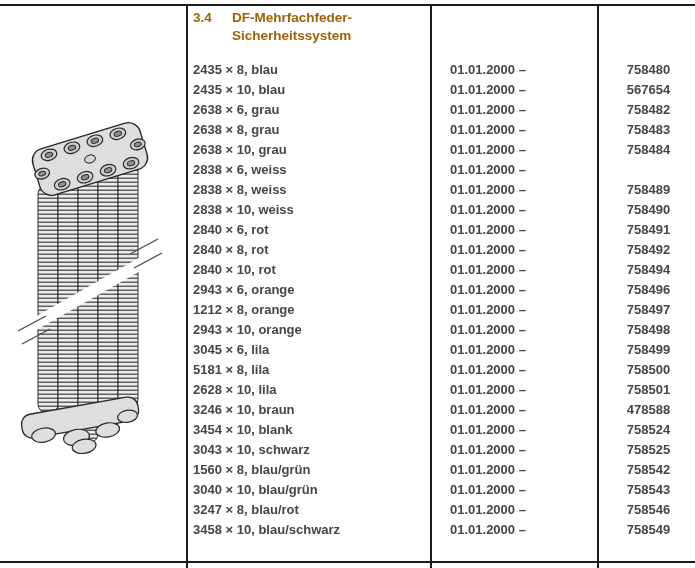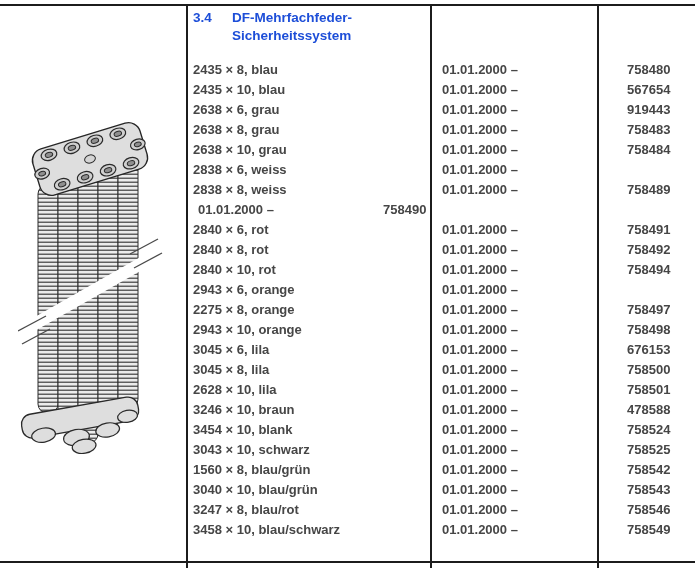--- a/index.html
+++ b/index.html
@@ -15,30 +15,30 @@
   .rule-top{left:0;top:4px;width:695px;height:1.5px;}
   .rule-bottom{left:0;top:561px;width:695px;height:2px;}
   .vrule{top:4px;width:1.5px;height:564px;}
   .vrule-1{left:186px;}
   .vrule-2{left:430px;}
   .vrule-3{left:597px;}
   
   .heading{
     position:absolute;left:193px;top:9px;
     display:flex;align-items:flex-start;
-    color:#1d4ed8;font-weight:bold;font-size:13.5px;line-height:18px;
+    color:#a16207;font-weight:bold;font-size:13.5px;line-height:18px;
   }
   .heading .num{width:39px;}
   
   .rows{position:absolute;left:186px;top:60px;width:605px;font-weight:bold;}
   .row{display:flex;height:20px;line-height:20px;font-size:13px;color:#464646;}
   .cell{white-space:nowrap;overflow:hidden;}
   .cell.desc{width:244px;padding-left:7px;box-sizing:border-box;}
-  .cell.date{width:167px;padding-left:12px;box-sizing:border-box;}
-  .cell.art{width:98px;padding-left:30px;box-sizing:border-box;}
+  .cell.date{width:167px;padding-left:20px;box-sizing:border-box;}
+  .cell.art{width:98px;padding-left:5px;box-sizing:border-box;text-align:center;}
   
   .illustration{position:absolute;left:18px;top:113px;width:160px;height:350px;}
 </style>
 </head>
 <body>
 
 <div class="page">
 
   <div class="rule rule-top"></div>
   <div class="rule rule-bottom"></div>
@@ -127,21 +127,21 @@
 
       <div class="row">
         <div class="cell desc">2435 × 10, blau</div>
         <div class="cell date">01.01.2000 –</div>
         <div class="cell art">567654</div>
       </div>
 
       <div class="row">
         <div class="cell desc">2638 × 6, grau</div>
         <div class="cell date">01.01.2000 –</div>
-        <div class="cell art">919443</div>
+        <div class="cell art">758482</div>
       </div>
 
       <div class="row">
         <div class="cell desc">2638 × 8, grau</div>
         <div class="cell date">01.01.2000 –</div>
         <div class="cell art">758483</div>
       </div>
 
       <div class="row">
         <div class="cell desc">2638 × 10, grau</div>
@@ -154,20 +154,21 @@
         <div class="cell date">01.01.2000 –</div>
       </div>
 
       <div class="row">
         <div class="cell desc">2838 × 8, weiss</div>
         <div class="cell date">01.01.2000 –</div>
         <div class="cell art">758489</div>
       </div>
 
       <div class="row">
+        <div class="cell desc">2838 × 10, weiss</div>
         <div class="cell date">01.01.2000 –</div>
         <div class="cell art">758490</div>
       </div>
 
       <div class="row">
         <div class="cell desc">2840 × 6, rot</div>
         <div class="cell date">01.01.2000 –</div>
         <div class="cell art">758491</div>
       </div>
 
@@ -179,42 +180,43 @@
 
       <div class="row">
         <div class="cell desc">2840 × 10, rot</div>
         <div class="cell date">01.01.2000 –</div>
         <div class="cell art">758494</div>
       </div>
 
       <div class="row">
         <div class="cell desc">2943 × 6, orange</div>
         <div class="cell date">01.01.2000 –</div>
-      </div>
-
-      <div class="row">
-        <div class="cell desc">2275 × 8, orange</div>
+        <div class="cell art">758496</div>
+      </div>
+
+      <div class="row">
+        <div class="cell desc">1212 × 8, orange</div>
         <div class="cell date">01.01.2000 –</div>
         <div class="cell art">758497</div>
       </div>
 
       <div class="row">
         <div class="cell desc">2943 × 10, orange</div>
         <div class="cell date">01.01.2000 –</div>
         <div class="cell art">758498</div>
       </div>
 
       <div class="row">
         <div class="cell desc">3045 × 6, lila</div>
         <div class="cell date">01.01.2000 –</div>
-        <div class="cell art">676153</div>
-      </div>
-
-      <div class="row">
-        <div class="cell desc">3045 × 8, lila</div>
+        <div class="cell art">758499</div>
+      </div>
+
+      <div class="row">
+        <div class="cell desc">5181 × 8, lila</div>
         <div class="cell date">01.01.2000 –</div>
         <div class="cell art">758500</div>
       </div>
 
       <div class="row">
         <div class="cell desc">2628 × 10, lila</div>
         <div class="cell date">01.01.2000 –</div>
         <div class="cell art">758501</div>
       </div>
 

